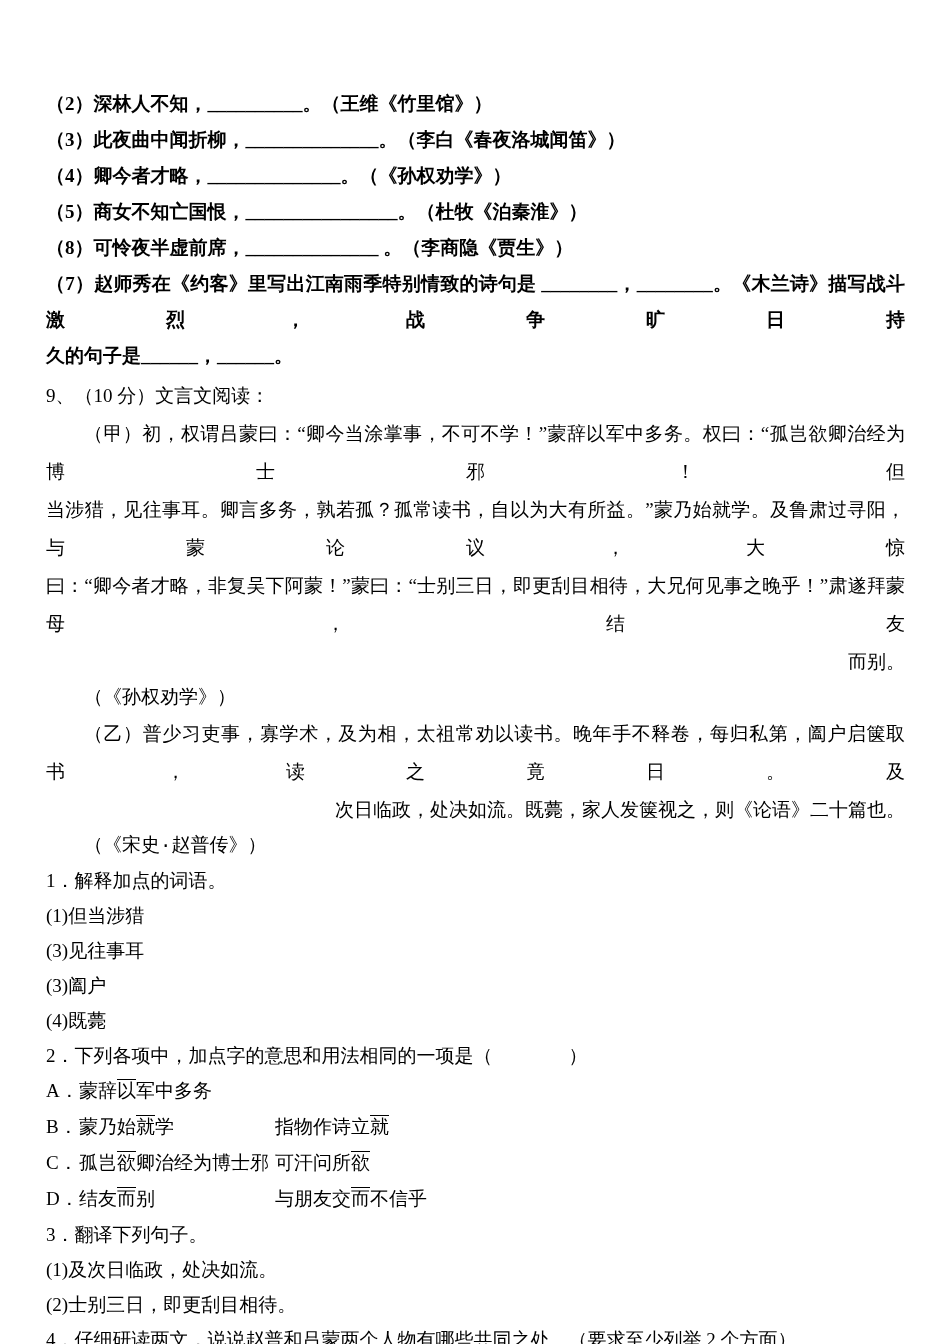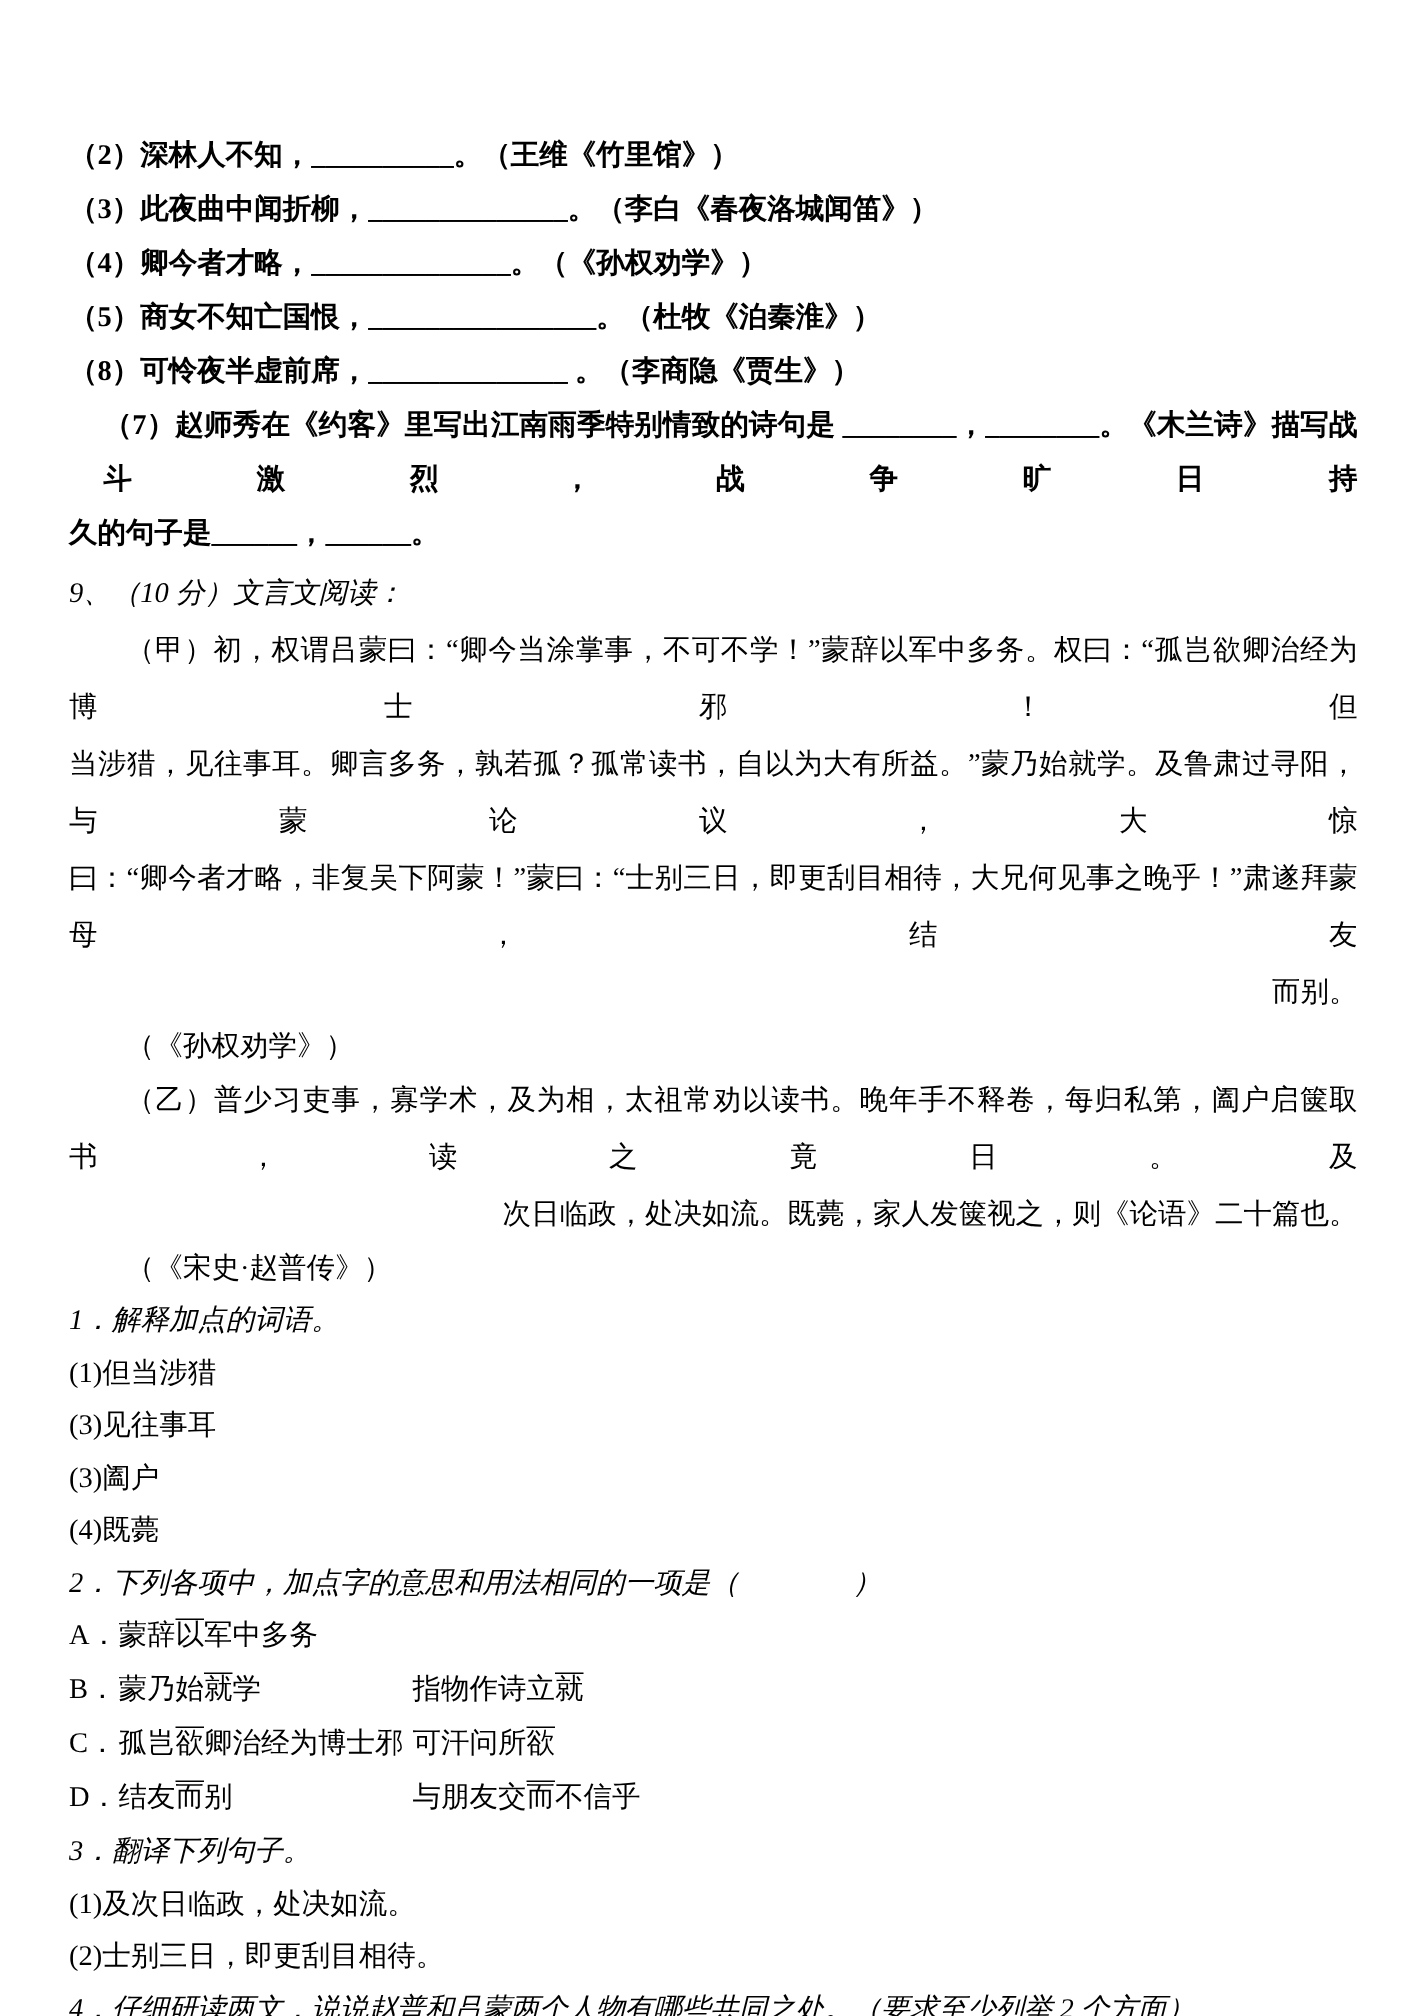--- a/index.html
+++ b/index.html
@@ -5,27 +5,27 @@
   html,body{margin:0;padding:0;background:#ffffff;}
   .page{
     width:950px;height:1344px;box-sizing:border-box;
     padding:86px 45px 0 46px;
     background:#ffffff;color:#000000;
     font-family:"Liberation Serif","DejaVu Serif",serif;
     font-size:19px;
     overflow:hidden;
   }
   .pline{line-height:36px;font-weight:bold;}
-  .jfull{text-align:justify;text-align-last:justify;margin-left:23px;}
+  .jfull{text-align:justify;text-align-last:justify;}
   .bline{line-height:35px;}
   .passage-line{line-height:38px;text-align:justify;text-align-last:justify;}
   .passage-last{line-height:38px;text-align:right;}
   .ind{text-indent:2em;}
-  .cite{line-height:34px;text-indent:2em;}
-  .q{line-height:35px;font-style:italic;}
+  .cite{line-height:34px;text-indent:2em;font-family:Liberation Mono, monospace;}
+  .q{line-height:35px;}
   .opt{display:flex;line-height:36px;}
   .opt .letter{width:33px;flex:none;}
   .opt .c1{width:196px;flex:none;}
   .opt .c2{flex:1;}
   .em-ov{text-decoration:overline;}
 </style>
 </head>
 <body>
 
 <div class="page">

